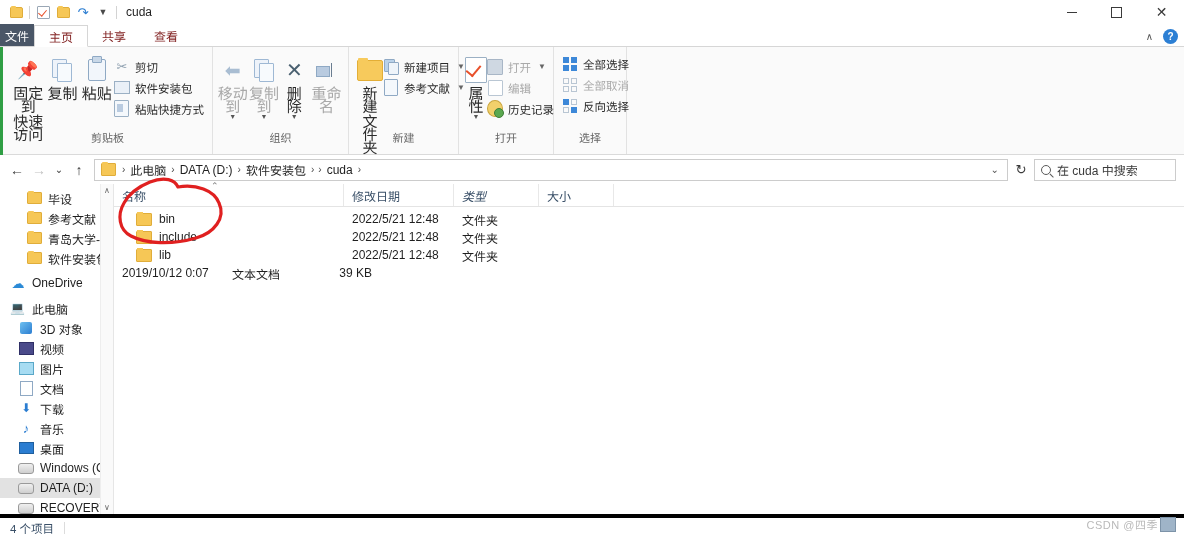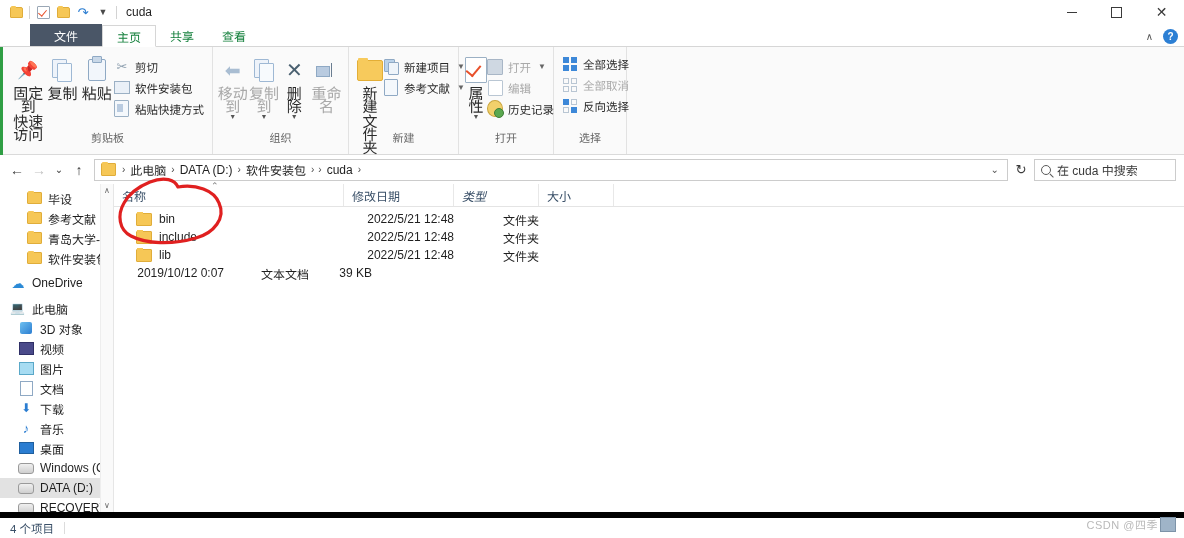--- a/index.html
+++ b/index.html
@@ -131,29 +131,28 @@
     background: #ffffff;
     position: relative;
     border-bottom: 1px solid #d6d6d6;
   }
   .tab {
     height: 22px;
     padding: 8px 14px;
     display: flex;
     align-items: center;
     font-size: 12px;
-    color: #15803d;
+    color: #7f1d1d;
     box-sizing: border-box;
     white-space: nowrap;
   }
   .tab.file-tab {
     background: #4a5667;
     color: #ffffff;
-    padding: 0 24px;
-    margin-left: 30px;
+    padding: 0 5px;
   }
   .tab.active {
     background: #ffffff;
     border: 1px solid #d6d6d6;
     border-bottom: 1px solid #ffffff;
     margin-bottom: -1px;
   }
   .tabs-right {
     position: absolute;
     right: 6px;
@@ -588,21 +587,21 @@
     color: #7a7a7a;
   }
   .rows { flex: 1; overflow: hidden; padding-top: 3px; }
   .row {
     height: 18px;
     display: flex;
     align-items: center;
     font-size: 12px;
     color: #1f1f1f;
   }
-  .cell { box-sizing: border-box; white-space: nowrap; overflow: hidden; text-align: right; }
+  .cell { box-sizing: border-box; white-space: nowrap; overflow: hidden; }
   .cell-name {
     width: 230px; flex: 0 0 230px;
     display: flex; align-items: center; gap: 7px;
     padding-left: 22px;
   }
   .cell-date { width: 110px; flex: 0 0 110px; padding-left: 8px; }
   .cell-type { width: 85px; flex: 0 0 85px; padding-left: 8px; }
   .cell-size { width: 75px; flex: 0 0 75px; padding-left: 8px; text-align: right; padding-right: 12px; }
   .row-folder {
     width: 14px; height: 11px;
@@ -618,21 +617,21 @@
   .row-txt::after{
     content:"";position:absolute;left:2px;top:3px;width:6px;height:1px;
     background:#b9c6d3;
     box-shadow:0 3px 0 #b9c6d3, 0 6px 0 #b9c6d3;
   }
 
   
   .statusbar {
     flex: 0 0 20px;
     height: 20px;
-    border-top: 6px solid #000000;
+    border-top: 4px solid #000000;
     display: flex;
     align-items: center;
     background: #fff;
     font-size: 11.5px;
     color: #3a5068;
     padding-left: 10px;
     position: relative;
   }
   .status-sep {
     width: 1px; height: 12px; background: #dcdcdc; margin-left: 10px;

